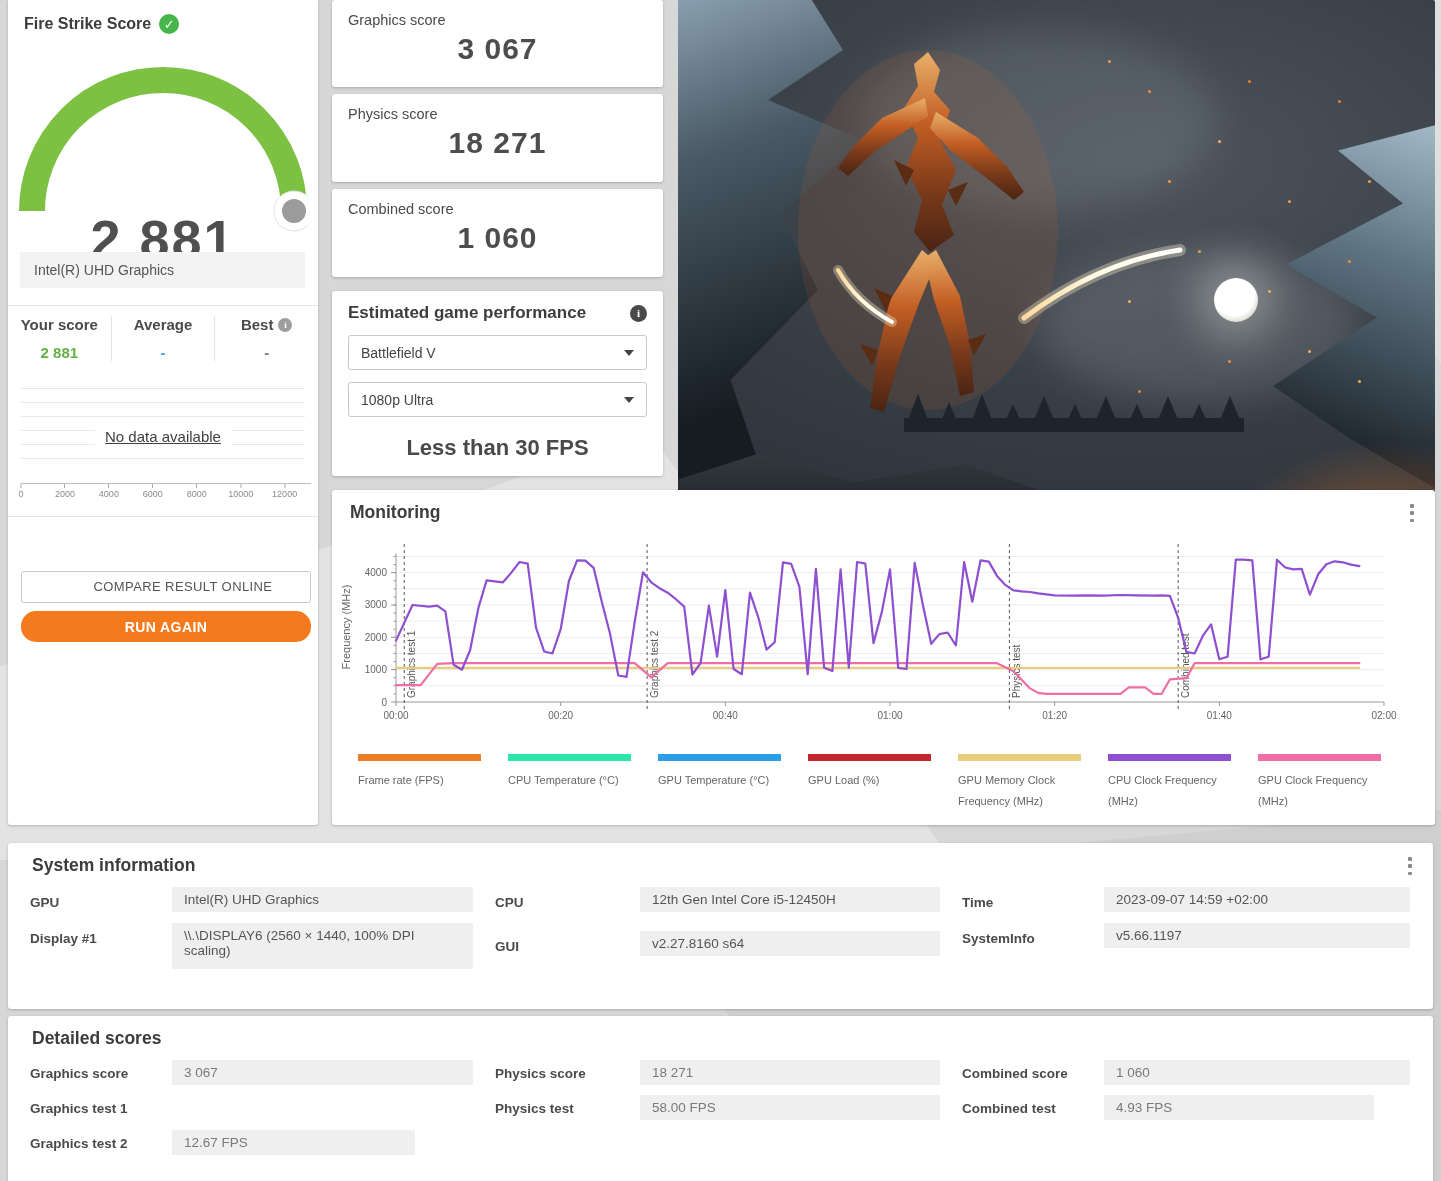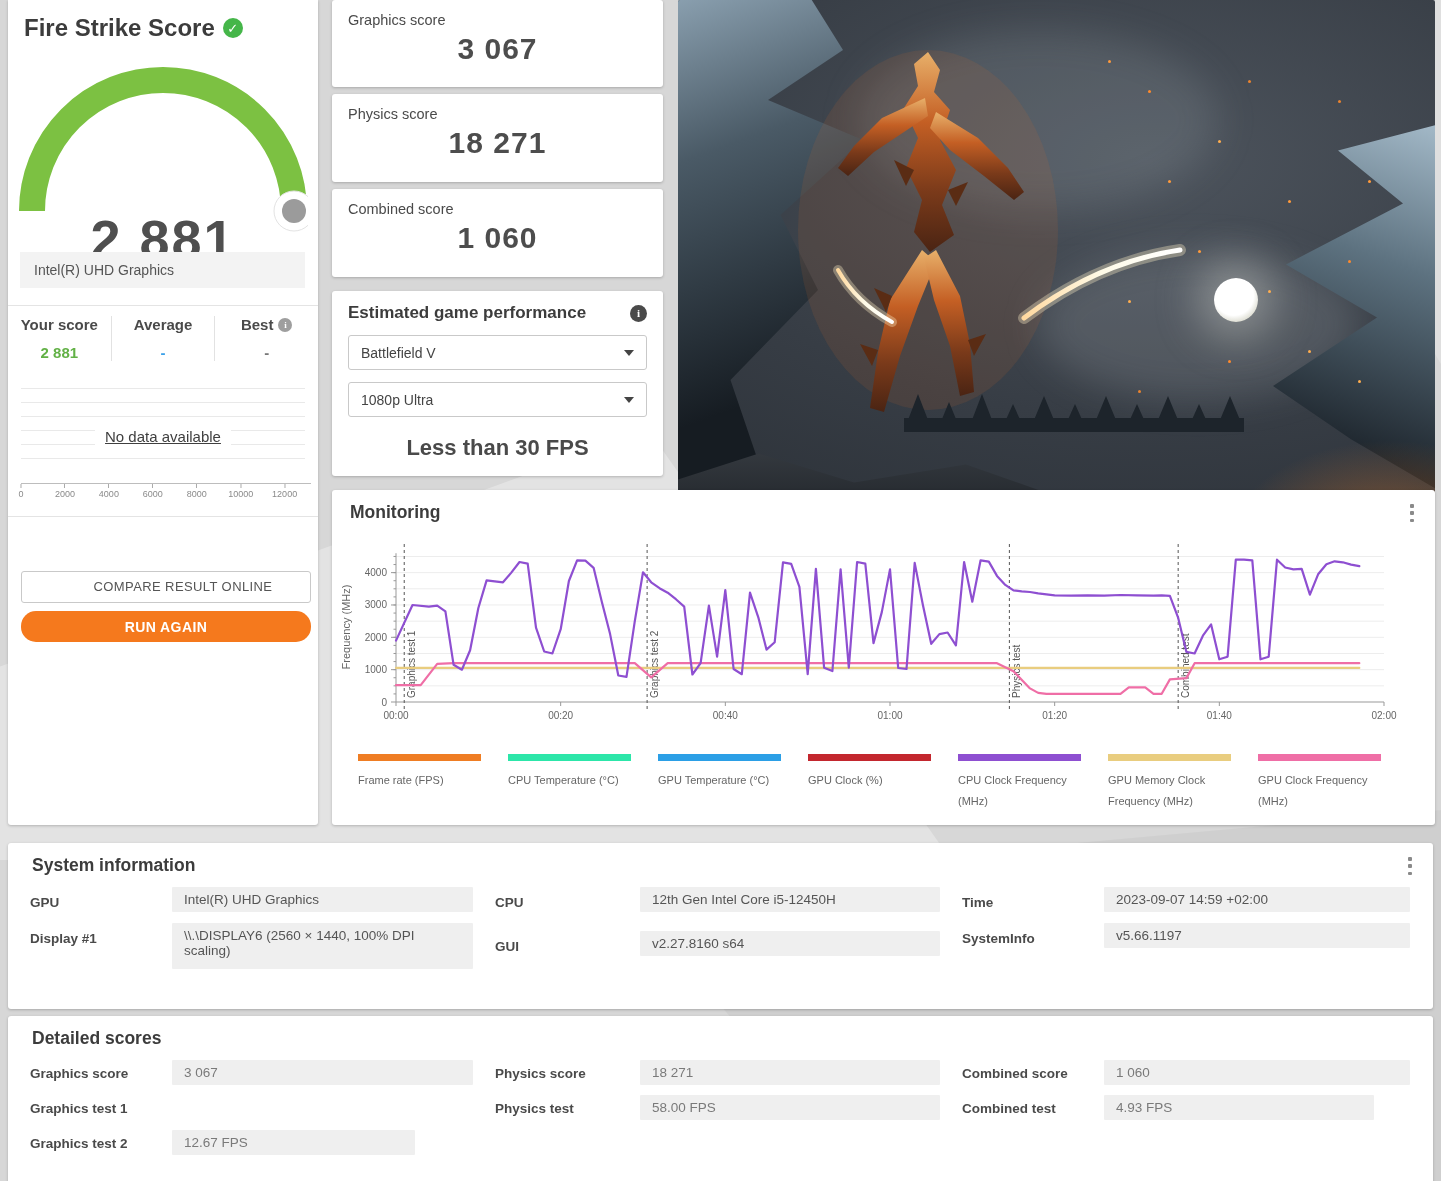--- a/index.html
+++ b/index.html
@@ -3,21 +3,21 @@
 <meta charset="utf-8">
 <style>
   html,body{margin:0;padding:0;}
   body{width:1441px;height:1181px;overflow:hidden;background:#d7d7d7;
        font-family:"Liberation Sans","DejaVu Sans",sans-serif;color:#444;position:relative;}
   .bg-facet{position:absolute;pointer-events:none;}
   .panel{position:absolute;background:#fff;border-radius:3px;box-shadow:0 1px 3px rgba(0,0,0,.22);}
   
   .left-panel{left:8px;top:0;width:310px;height:825px;border-radius:0 0 3px 3px;}
   .lp-head{display:flex;align-items:center;gap:8px;padding:14px 0 0 16px;}
-  .lp-title{font-size:24px;font-weight:bold;color:#3c3c3c;}
+  .lp-title{font-size:16px;font-weight:bold;color:#3c3c3c;}
   .check-badge{width:20px;height:20px;border-radius:50%;background:#45b649;color:#fff;
                display:flex;align-items:center;justify-content:center;font-size:13px;font-weight:bold;}
   .gauge-wrap{position:absolute;left:10px;top:58px;width:290px;height:185px;}
   .gauge-score{position:absolute;left:0;top:150px;width:290px;text-align:center;
                font-size:54px;font-weight:bold;color:#4f4f4f;letter-spacing:2px;}
   .gpu-box{position:absolute;left:12px;top:252px;width:285px;height:36px;background:#f3f3f3;
            font-size:14px;color:#555;line-height:36px;padding-left:14px;box-sizing:border-box;}
   .divider{position:absolute;left:0;width:310px;height:1px;background:#e4e4e4;}
   .cmp-row{position:absolute;left:0;top:316px;width:310px;display:flex;}
   .cmp-col{flex:1;text-align:center;}
@@ -332,29 +332,29 @@
       <div class="legend-item">
         <div class="legend-swatch" style="background: rgb(44, 230, 169);"></div>
         <div class="legend-label">CPU Temperature (°C)</div>
       </div>
       <div class="legend-item">
         <div class="legend-swatch" style="background: rgb(43, 159, 230);"></div>
         <div class="legend-label">GPU Temperature (°C)</div>
       </div>
       <div class="legend-item">
         <div class="legend-swatch" style="background: rgb(195, 39, 46);"></div>
-        <div class="legend-label">GPU Clock (%)</div>
+        <div class="legend-label">GPU Load (%)</div>
+      </div>
+      <div class="legend-item">
+        <div class="legend-swatch" style="background: rgb(233, 205, 127);"></div>
+        <div class="legend-label">GPU Memory Clock Frequency (MHz)</div>
       </div>
       <div class="legend-item">
         <div class="legend-swatch" style="background: rgb(142, 79, 209);"></div>
         <div class="legend-label">CPU Clock Frequency (MHz)</div>
-      </div>
-      <div class="legend-item">
-        <div class="legend-swatch" style="background: rgb(233, 205, 127);"></div>
-        <div class="legend-label">GPU Memory Clock Frequency (MHz)</div>
       </div>
       <div class="legend-item">
         <div class="legend-swatch" style="background: rgb(239, 110, 166);"></div>
         <div class="legend-label">GPU Clock Frequency (MHz)</div>
       </div>
     </div>
 </div>
 
 <div class="panel sysinfo">
   <div class="panel-title" style="left:24px">System information</div>

